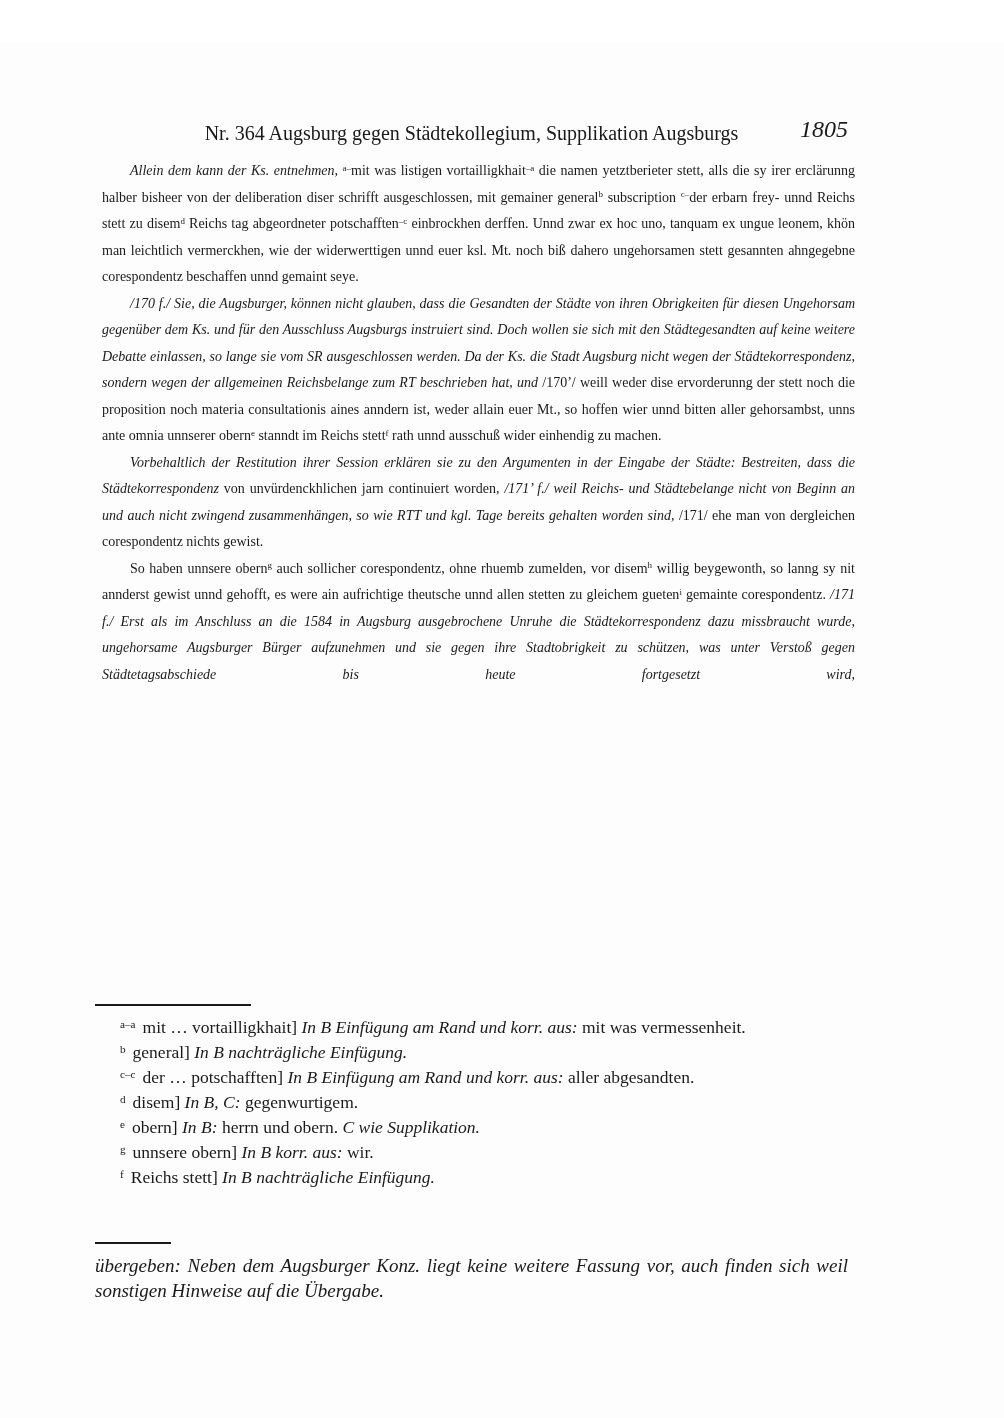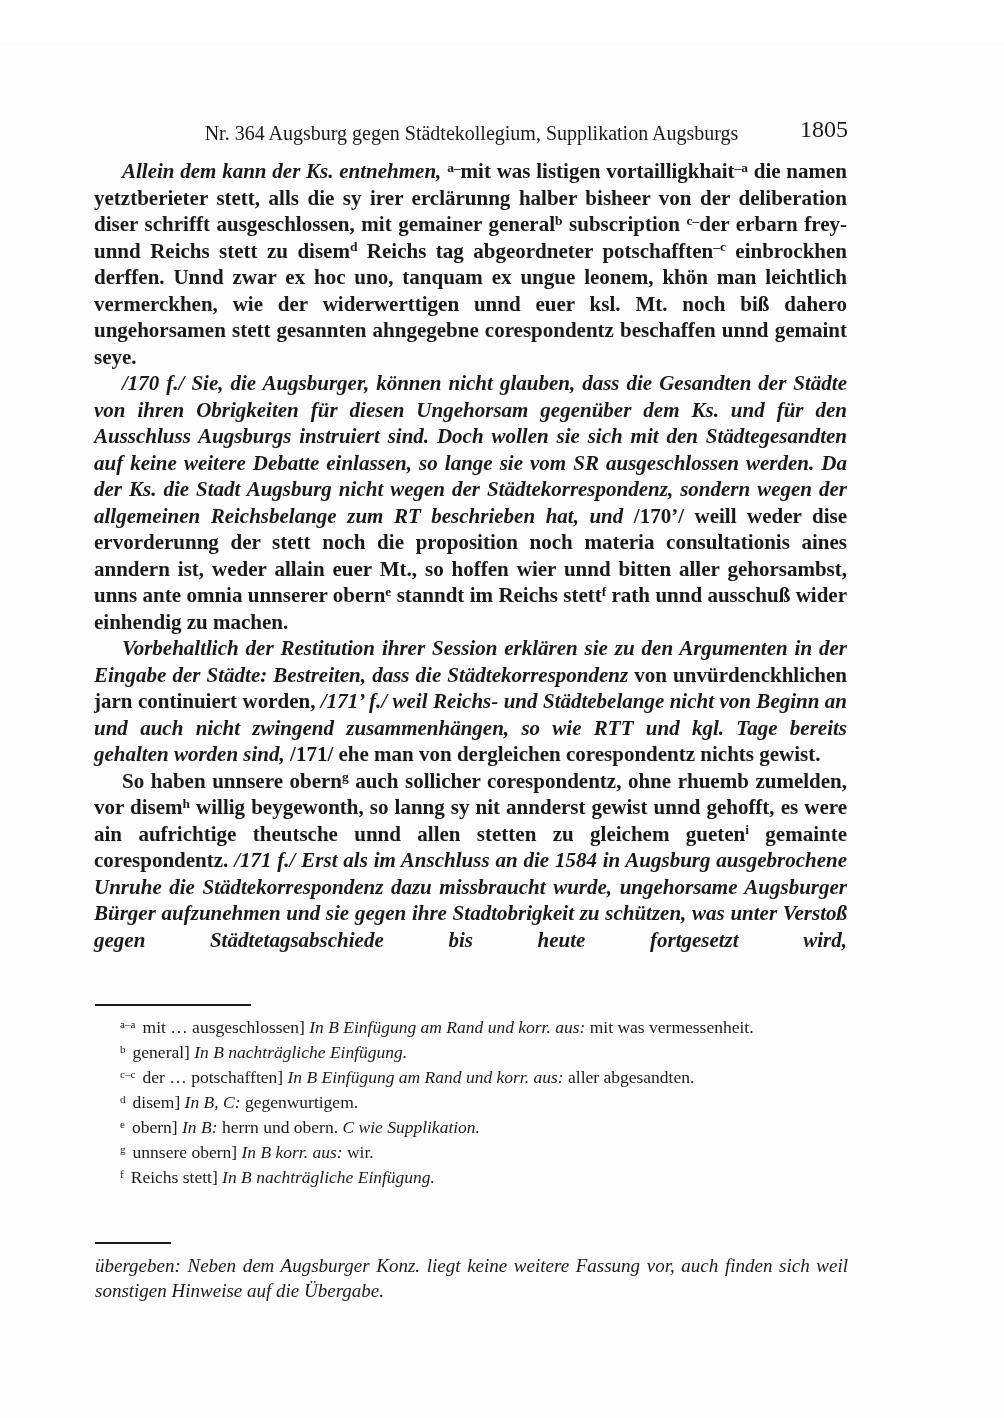--- a/index.html
+++ b/index.html
@@ -20,30 +20,30 @@
     top: 78px; left: 95px; width: 753px;
     font-size: 20px;
     line-height: 26px;
     text-align: center;
     white-space: nowrap;
   }
   .head-page-number {
     position: absolute;
     right: 0; top: -4px;
     font-size: 24px;
+    font-style: italic;
   }
   
   .body-text {
     position: absolute;
-    top: 116px; left: 94px; width: 753px;
-    font-size: 21px;
+    top: 116px; left: 102px; width: 753px;
+    font-size: 14px;
     line-height: 26.5px;
     text-align: justify;
     hyphens: auto;
-    font-weight: bold;
   }
   .para { margin: 0; text-indent: 28px; }
   .para.justify-last { text-align-last: justify; }
   .it { font-style: italic; }
   .ro { font-style: normal; }
   sup.fn-ref, sup.fn-marker {
     font-size: 0.64em;
     line-height: 0;
     vertical-align: baseline;
     position: relative;
@@ -94,21 +94,21 @@
   <main class="body-text" id="main-text">
       <p class="para"><span class="it">Allein dem kann der Ks. entnehmen, </span><sup class="fn-ref">a–</sup><span class="ro">mit was listigen vortailligkhait</span><sup class="fn-ref">–a</sup><span class="ro"> die namen yetztberieter stett, alls die sy irer erclärunng halber bisheer von der deliberation diser schrifft ausgeschlossen, mit gemainer general</span><sup class="fn-ref">b</sup><span class="ro"> subscription </span><sup class="fn-ref">c–</sup><span class="ro">der erbarn frey- unnd Reichs stett zu disem</span><sup class="fn-ref">d</sup><span class="ro"> Reichs tag abgeordneter potschafften</span><sup class="fn-ref">–c</sup><span class="ro"> einbrockhen derffen. Unnd zwar ex hoc uno, tanquam ex ungue leonem, khön man leichtlich vermerckhen, wie der widerwerttigen unnd euer ksl. Mt. noch biß dahero ungehorsamen stett gesannten ahngegebne corespondentz beschaffen unnd gemaint seye.</span></p>
       <p class="para"><span class="it">/170 f./ Sie, die Augsburger, können nicht glauben, dass die Gesandten der Städte von ihren Obrigkeiten für diesen Ungehorsam gegenüber dem Ks. und für den Ausschluss Augsburgs instruiert sind. Doch wollen sie sich mit den Städtegesandten auf keine weitere Debatte einlassen, so lange sie vom SR ausgeschlossen werden. Da der Ks. die Stadt Augsburg nicht wegen der Städtekorrespondenz, sondern wegen der allgemeinen Reichsbelange zum RT beschrieben hat, und </span><span class="ro">/170’/ weill weder dise ervorderunng der stett noch die proposition noch materia consultationis aines anndern ist, weder allain euer Mt., so hoffen wier unnd bitten aller gehorsambst, unns ante omnia unnserer obern</span><sup class="fn-ref">e</sup><span class="ro"> stanndt im Reichs stett</span><sup class="fn-ref">f</sup><span class="ro"> rath unnd ausschuß wider einhendig zu machen.</span></p>
       <p class="para"><span class="it">Vorbehaltlich der Restitution ihrer Session erklären sie zu den Argumenten in der Eingabe der Städte: Bestreiten, dass die Städtekorrespondenz </span><span class="ro">von unvürdenckhlichen jarn continuiert worden, </span><span class="it">/171’ f./ weil Reichs- und Städtebelange nicht von Beginn an und auch nicht zwingend zusammenhängen, so wie RTT und kgl. Tage bereits gehalten worden sind, </span><span class="ro">/171/ ehe man von dergleichen corespondentz nichts gewist.</span></p>
       <p class="para justify-last"><span class="ro">So haben unnsere obern</span><sup class="fn-ref">g</sup><span class="ro"> auch sollicher corespondentz, ohne rhuemb zumelden, vor disem</span><sup class="fn-ref">h</sup><span class="ro"> willig beygewonth, so lanng sy nit annderst gewist unnd gehofft, es were ain aufrichtige theutsche unnd allen stetten zu gleichem gueten</span><sup class="fn-ref">i</sup><span class="ro"> gemainte corespondentz. </span><span class="it">/171 f./ Erst als im Anschluss an die 1584 in Augsburg ausgebrochene Unruhe die Städtekorrespondenz dazu missbraucht wurde, ungehorsame Augsburger Bürger aufzunehmen und sie gegen ihre Stadtobrigkeit zu schützen, was unter Verstoß gegen Städtetagsabschiede bis heute fortgesetzt wird,</span></p>
     </main>
 
   <section class="footnotes">
     <div class="fn-rule"></div>
     <div id="footnote-list">
-        <div class="footnote"><sup class="fn-marker">a–a</sup><span class="ro">mit … ausgeschlossen] </span><span class="it">In B Einfügung am Rand und korr. aus:</span><span class="ro"> mit was vermessenheit.</span></div>
+        <div class="footnote"><sup class="fn-marker">a–a</sup><span class="ro">mit … vortailligkhait] </span><span class="it">In B Einfügung am Rand und korr. aus:</span><span class="ro"> mit was vermessenheit.</span></div>
         <div class="footnote"><sup class="fn-marker">b</sup><span class="ro">general] </span><span class="it">In B nachträgliche Einfügung.</span></div>
         <div class="footnote"><sup class="fn-marker">c–c</sup><span class="ro">der … potschafften] </span><span class="it">In B Einfügung am Rand und korr. aus:</span><span class="ro"> aller abgesandten.</span></div>
         <div class="footnote"><sup class="fn-marker">d</sup><span class="ro">disem] </span><span class="it">In B, C:</span><span class="ro"> gegenwurtigem.</span></div>
         <div class="footnote"><sup class="fn-marker">e</sup><span class="ro">obern] </span><span class="it">In B:</span><span class="ro"> herrn und obern. </span><span class="it">C wie Supplikation.</span></div>
         <div class="footnote"><sup class="fn-marker">g</sup><span class="ro">unnsere obern] </span><span class="it">In B korr. aus:</span><span class="ro"> wir.</span></div>
         <div class="footnote"><sup class="fn-marker">f</sup><span class="ro">Reichs stett] </span><span class="it">In B nachträgliche Einfügung.</span></div>
       </div>
   </section>
 
   <section class="bottom-note">

